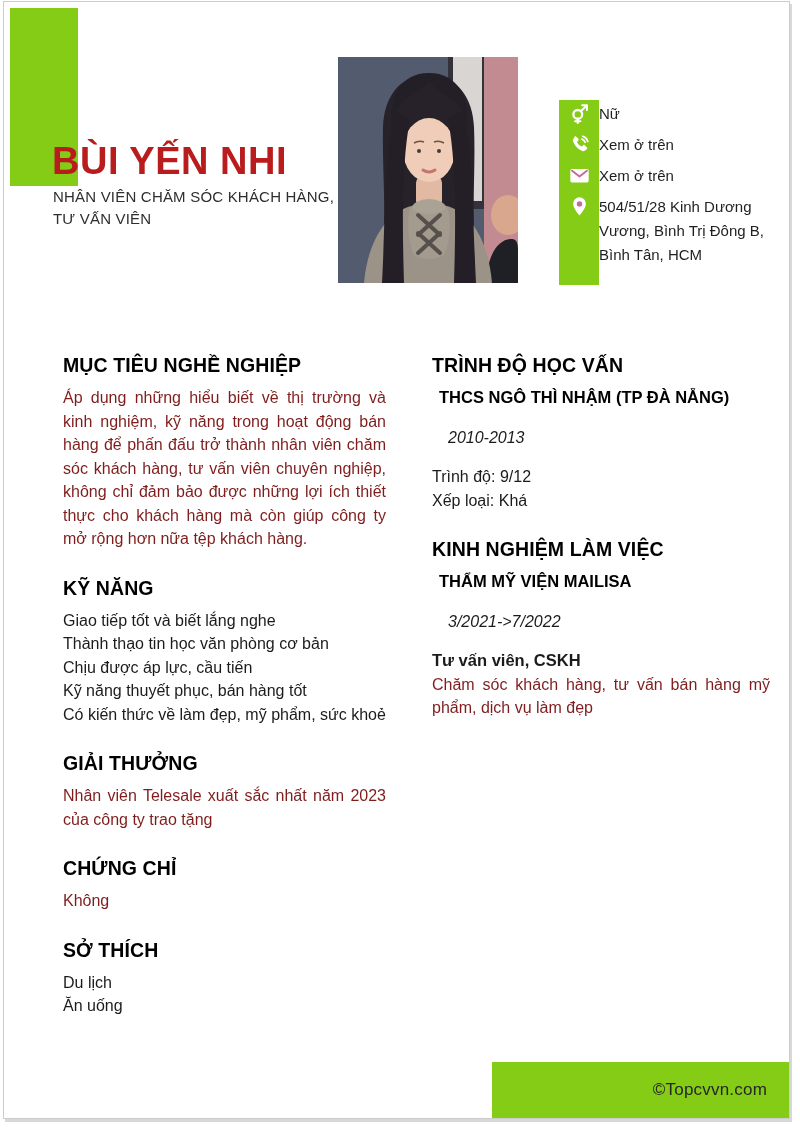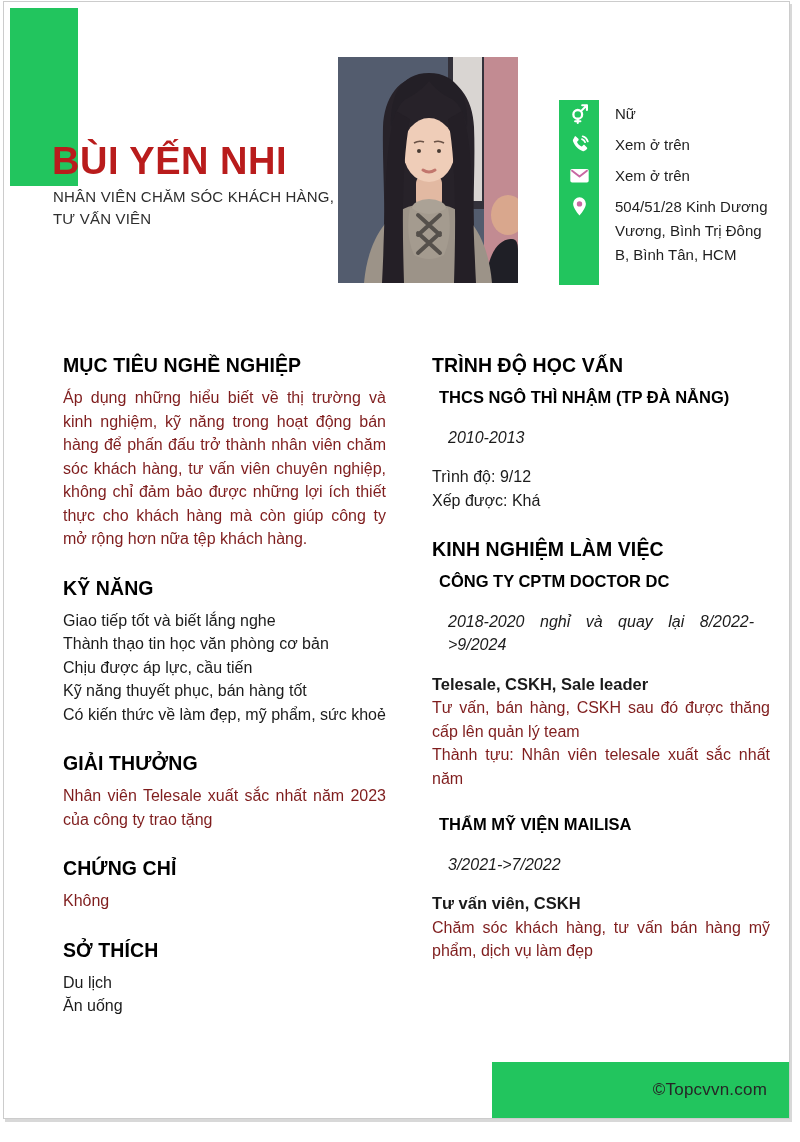--- a/index.html
+++ b/index.html
@@ -7,41 +7,41 @@
     width:800px;height:1142px;position:relative;
     font-family:"Liberation Sans","DejaVu Sans",sans-serif;
     color:#1b1b1b;-webkit-font-smoothing:antialiased;
   }
   .page{
     position:absolute;left:3px;top:1px;width:787px;height:1118px;
     background:#fff;border:1px solid #cccccc;
     box-shadow:2px 3px 0 #d8d8d8;
     box-sizing:border-box;overflow:hidden;
   }
-  .accent-bg{background:#22c55e;}
+  .accent-bg{background:#84cc16;}
   
   .corner-block{position:absolute;left:6px;top:6px;width:68px;height:178px;}
   .name{
     position:absolute;left:48px;top:139px;
     font-size:38px;line-height:40px;font-weight:bold;color:#b91c1c;
     letter-spacing:.5px;white-space:nowrap;
   }
   .subtitle{
     position:absolute;left:49px;top:184px;width:282px;
     font-size:15px;line-height:22px;color:#2e2e2e;letter-spacing:.2px;
   }
   .photo{position:absolute;left:334px;top:55px;width:180px;height:226px;}
   
   .contact{position:absolute;left:555px;top:96px;width:216px;}
   .contact-bar{position:absolute;left:0;top:2px;width:40px;height:185px;z-index:0;}
   .contact-row{position:relative;display:flex;align-items:flex-start;min-height:31px;z-index:1;}
   .contact-icon{flex:0 0 40px;display:flex;justify-content:center;padding-top:5px;}
   .contact-icon svg{width:21px;height:21px;display:block;}
   .contact-text{
-    padding:4px 0 0 7px;font-size:15px;line-height:24px;color:#1f1f1f;width:166px;margin-left:9px;
+    padding:4px 0 0 0;font-size:15px;line-height:24px;color:#1f1f1f;width:166px;
   }
   
   .main{position:absolute;left:59px;top:352px;display:flex;}
   .col-left{width:323px;margin-right:46px;}
   .col-right{width:338px;}
   .sec-heading{
     font-size:19.5px;line-height:23px;font-weight:bold;color:#000;
     margin:26px 0 9px 0;letter-spacing:.1px;
   }
   .col-left .section:first-child .sec-heading,
@@ -179,33 +179,26 @@
 
     </div>
 
     <div class="col-right">
 
       <div class="section">
         <div class="sec-heading">TRÌNH ĐỘ HỌC VẤN</div>
         <p class="org-name just">THCS NGÔ THÌ NHẬM (TP ĐÀ NẴNG)</p>
         <p class="period">2010-2013</p>
         <div class="line">Trình độ: 9/12</div>
-        <div class="line">Xếp được: Khá</div>
+        <div class="line">Xếp loại: Khá</div>
       </div>
 
       <div class="section">
         <div class="sec-heading">KINH NGHIỆM LÀM VIỆC</div>
 
-        <div class="job">
-          <p class="org-name">CÔNG TY CPTM DOCTOR DC</p>
-          <p class="period just">2018-2020 nghỉ và quay lại 8/2022-&gt;9/2024</p>
-          <p class="role">Telesale, CSKH, Sale leader</p>
-          <p class="body-text just">Tư vấn, bán hàng, CSKH sau đó được thăng cấp lên quản lý team</p>
-          <p class="body-text just">Thành tựu: Nhân viên telesale xuất sắc nhất năm</p>
-        </div>
 
         <div class="job">
           <p class="org-name">THẨM MỸ VIỆN MAILISA</p>
           <p class="period">3/2021-&gt;7/2022</p>
           <p class="role">Tư vấn viên, CSKH</p>
           <p class="body-text just">Chăm sóc khách hàng, tư vấn bán hàng mỹ phẩm, dịch vụ làm đẹp</p>
         </div>
       </div>
 
     </div>

